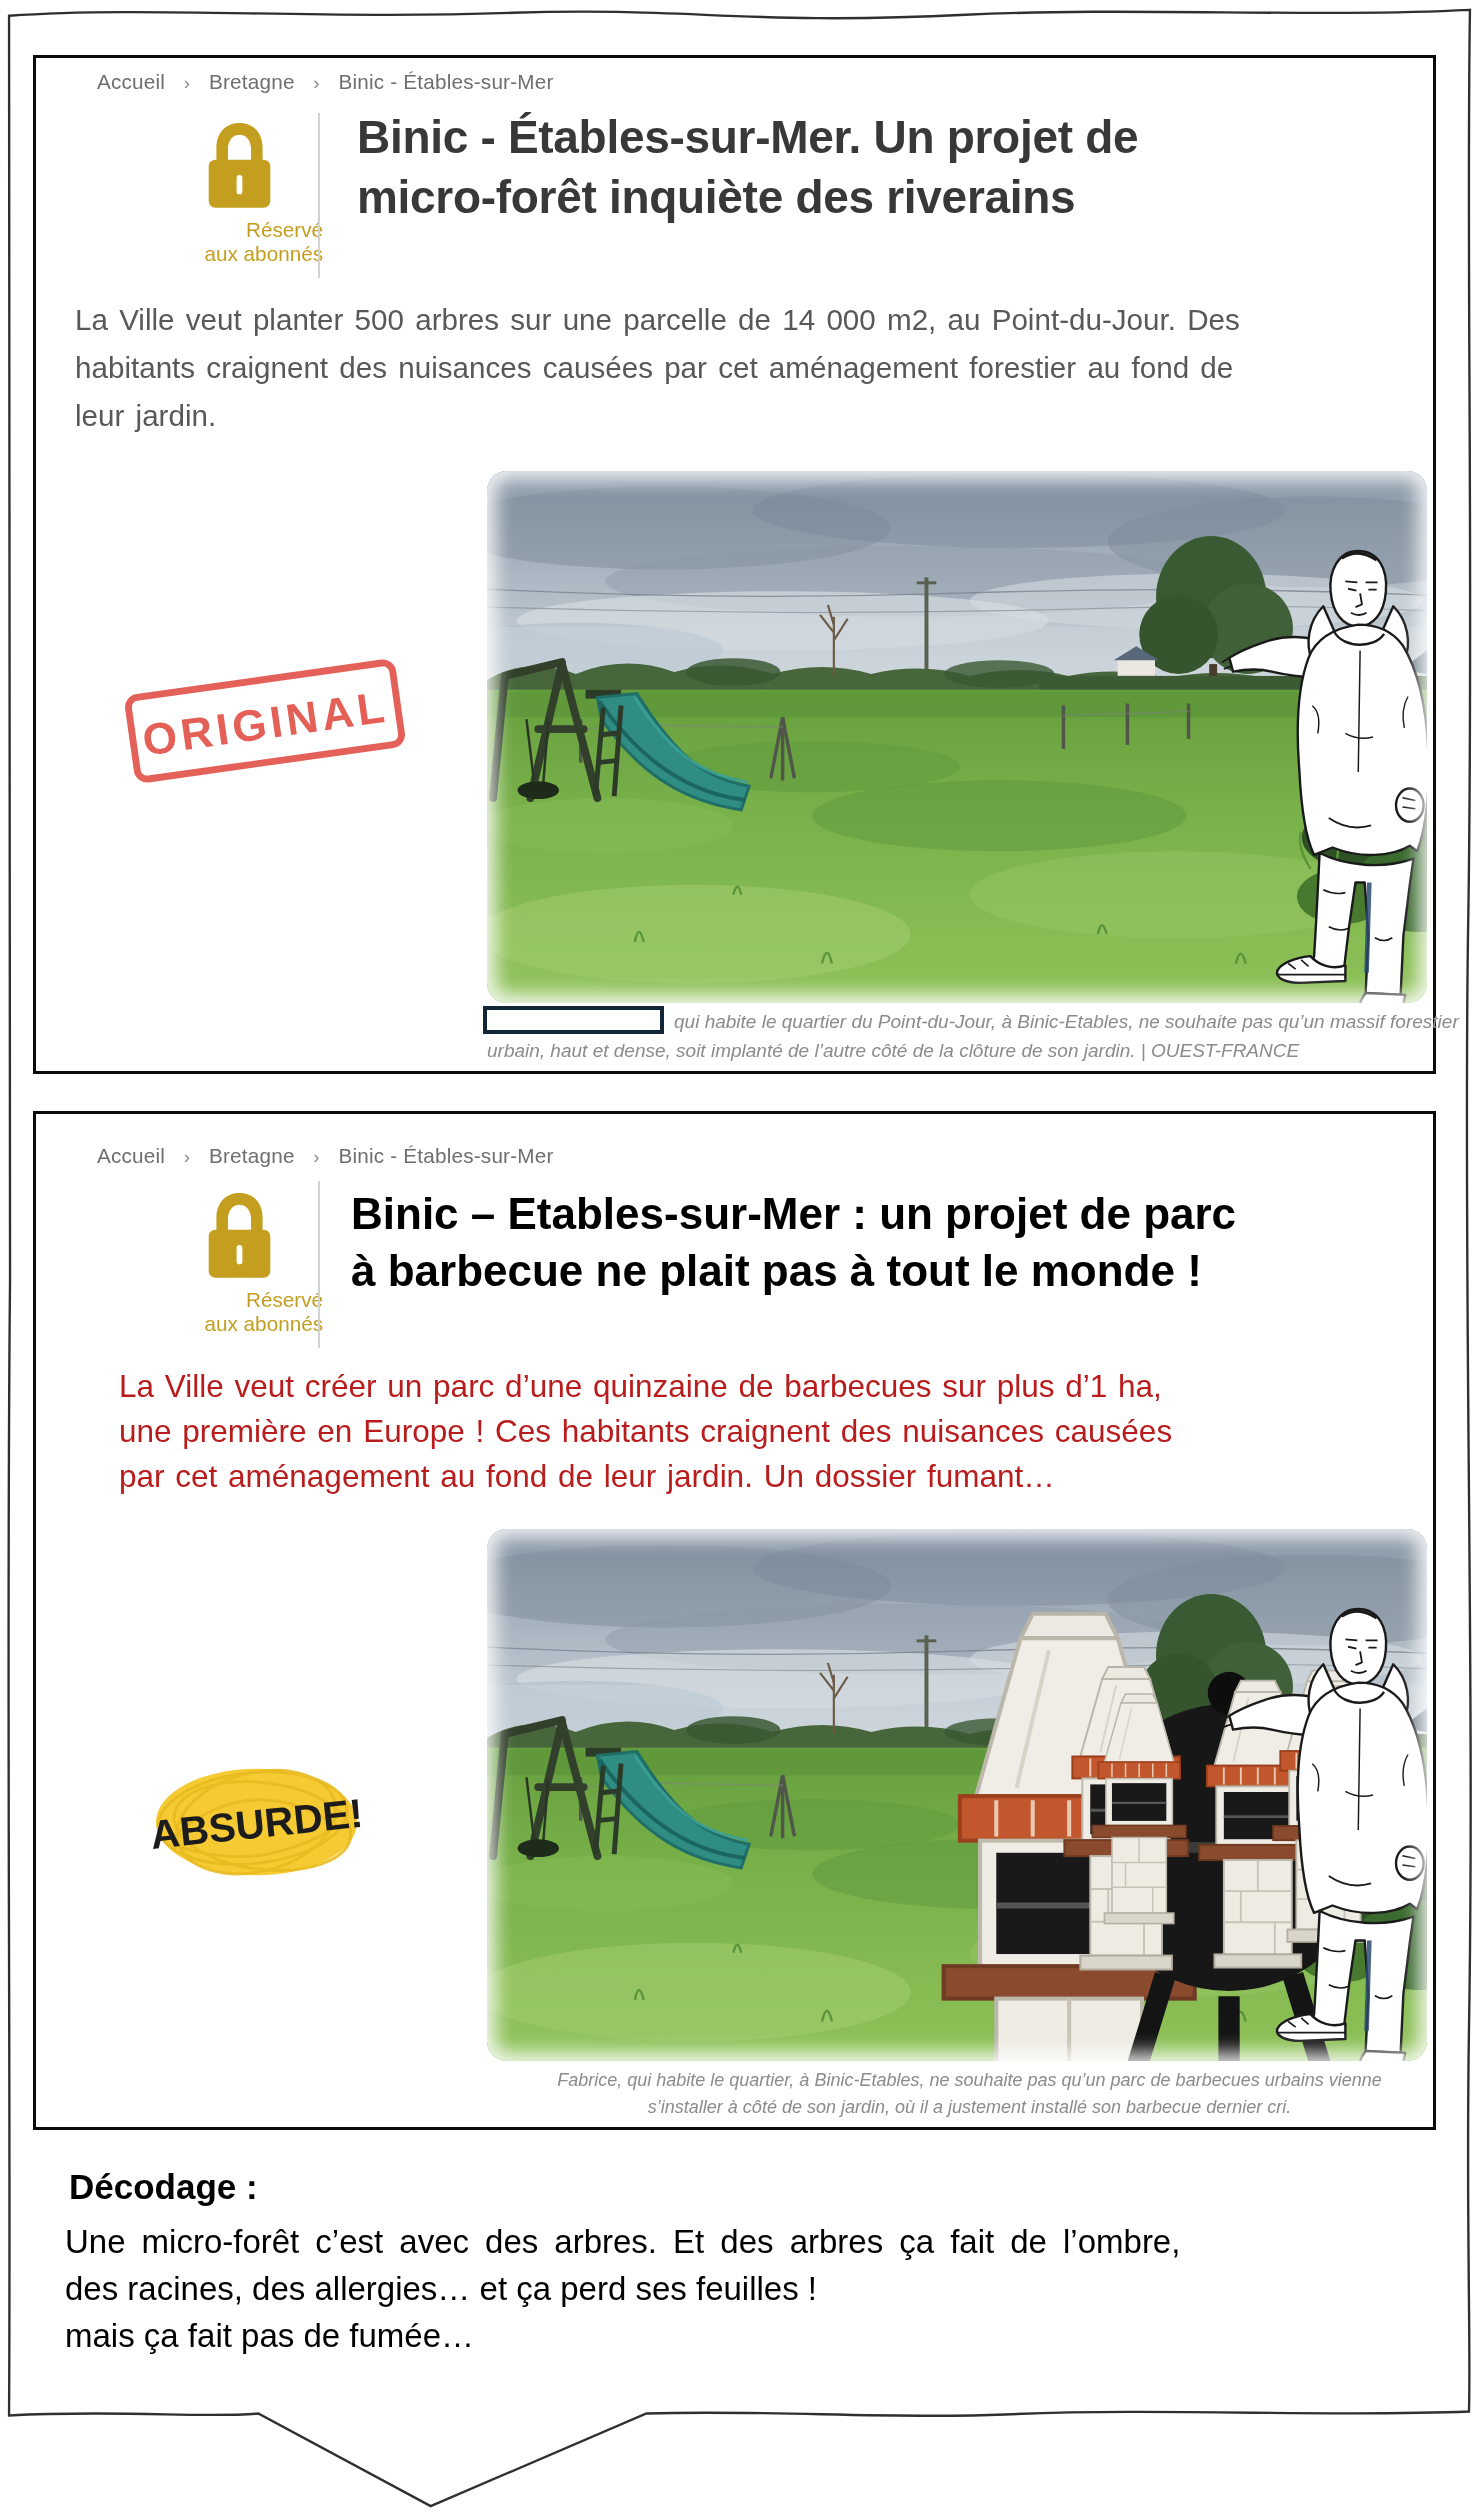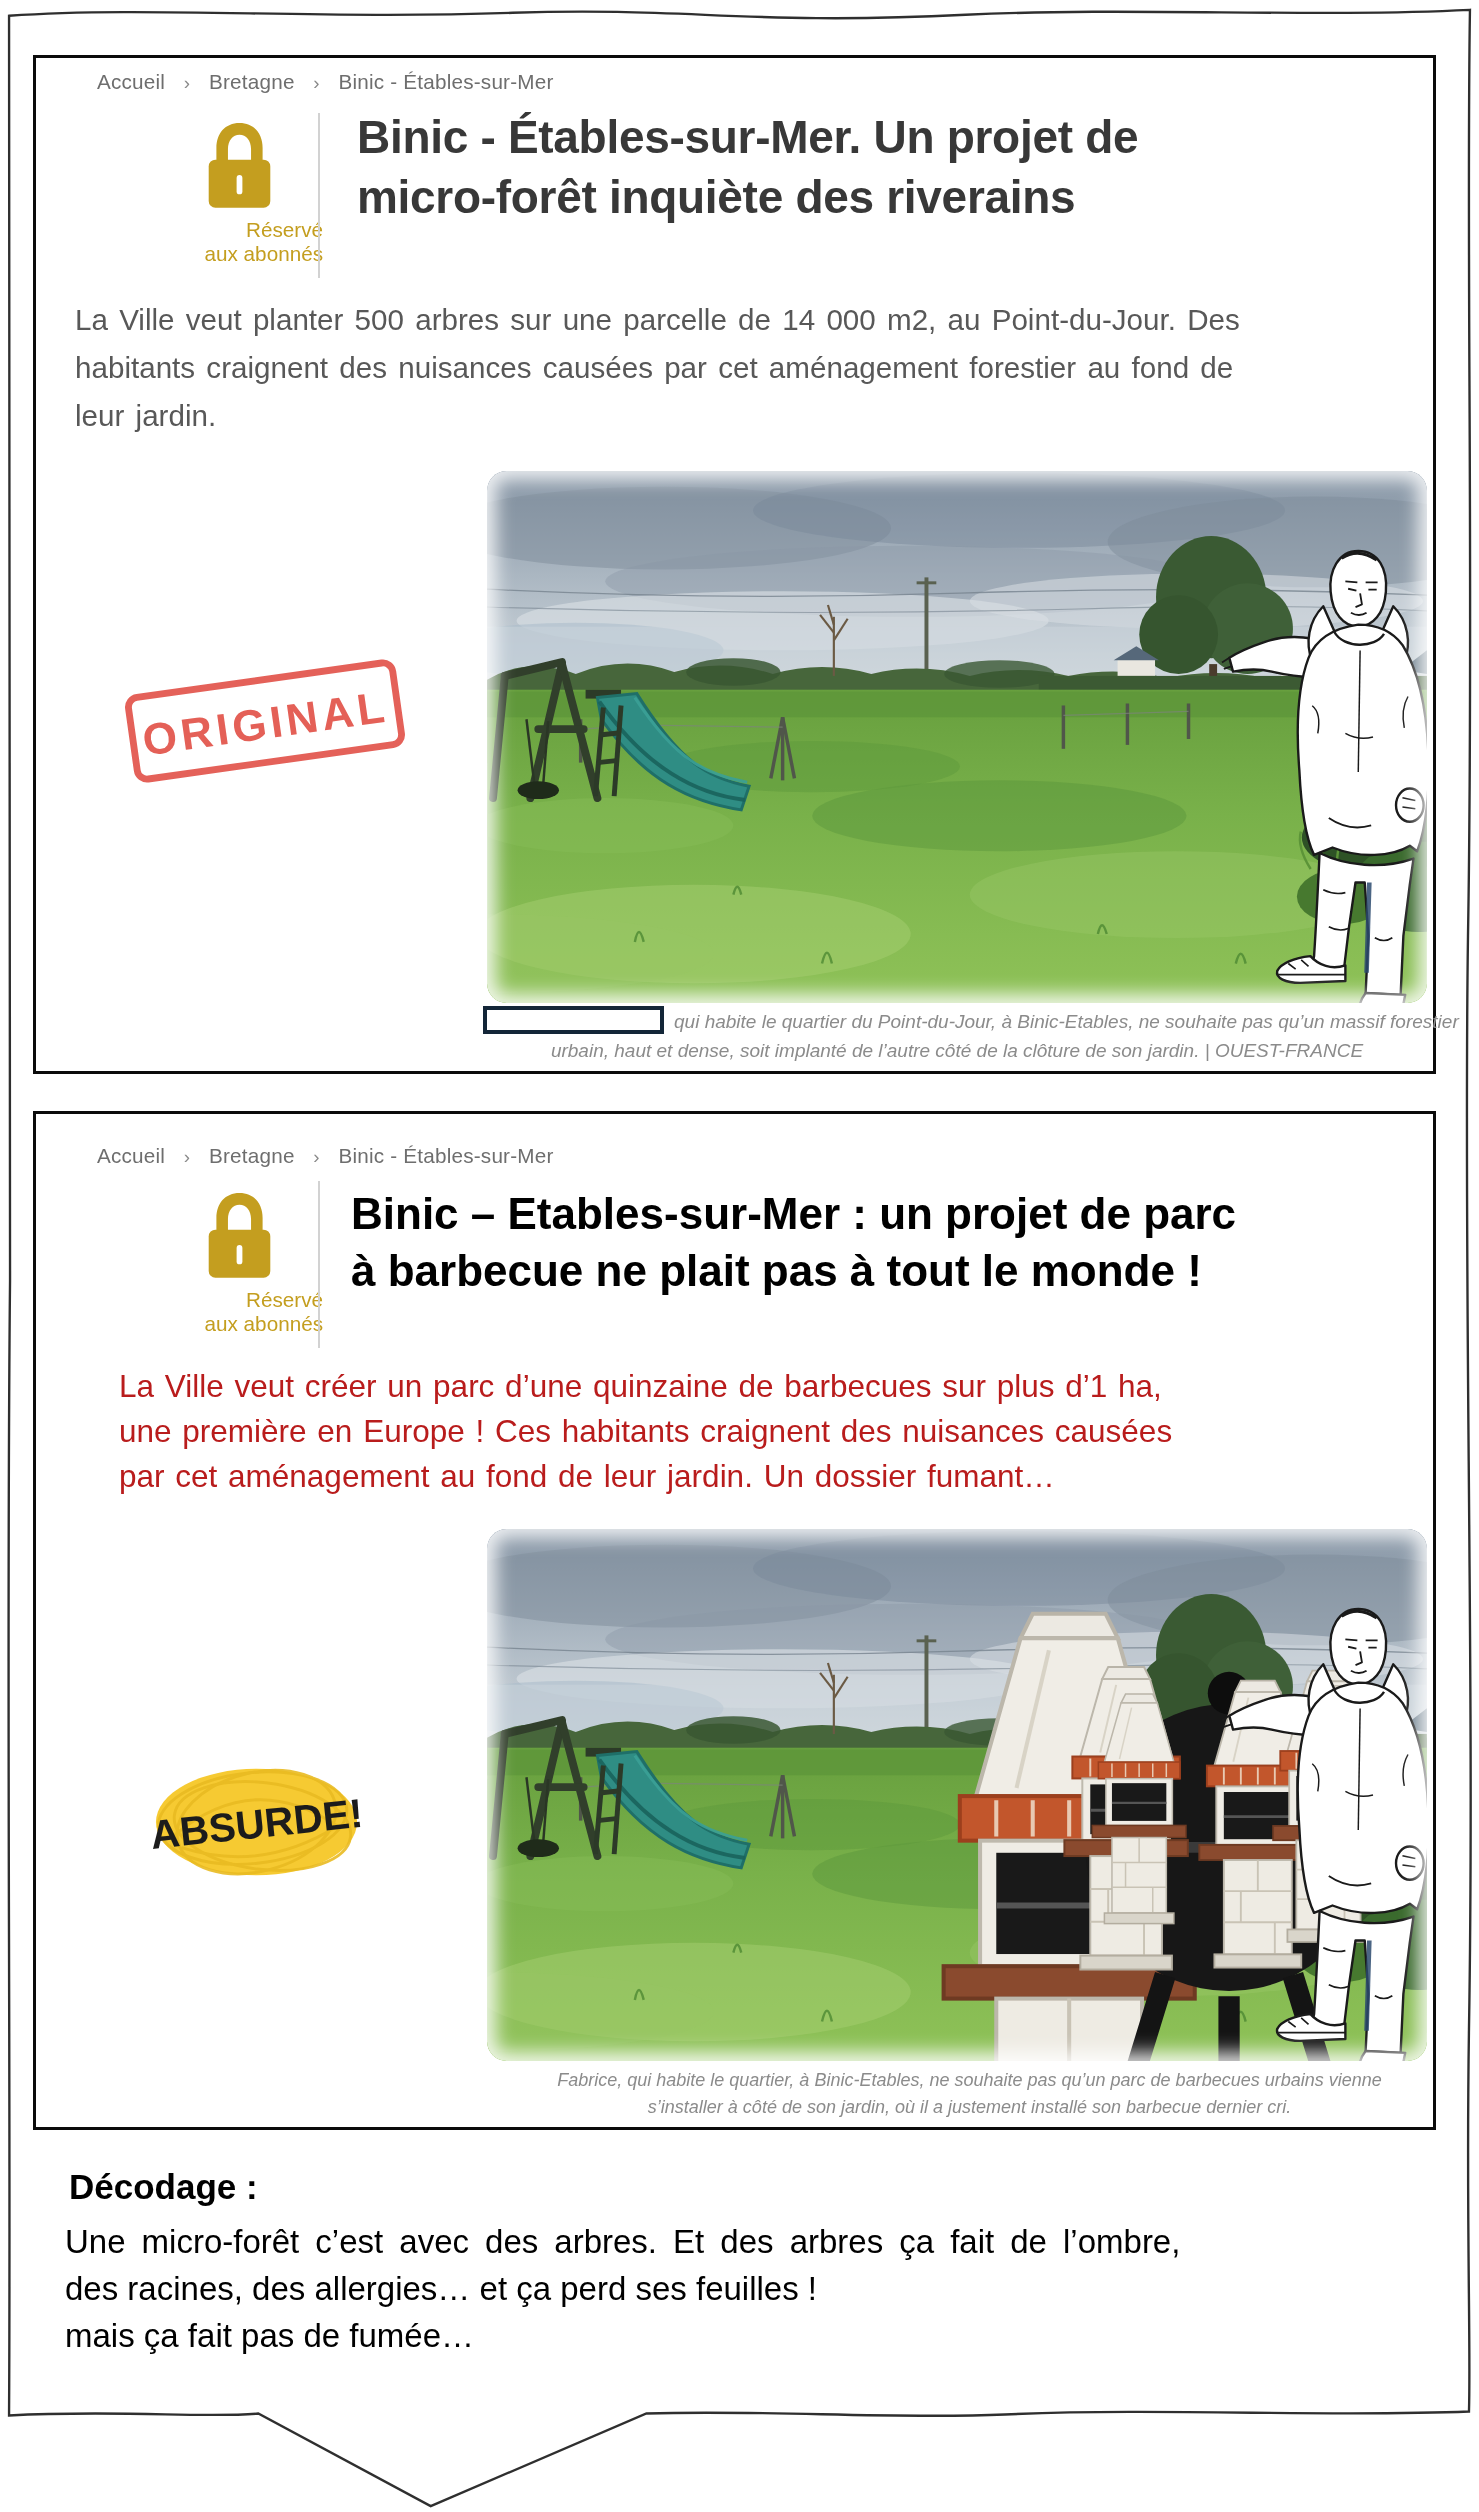--- a/index.html
+++ b/index.html
@@ -36,21 +36,21 @@
   .photo1 { top:471px; }
   .photo2 { top:1529px; }
   .photo::after { content:""; position:absolute; inset:0; border-radius:19.7px;
                   box-shadow:inset 0 0 17.7px 8.9px rgba(255,255,255,.85); pointer-events:none; }
 
   .stamp-wrap { position:absolute; left:124px; top:670px; width:282px; height:102px; transform:rotate(-8deg); }
   .badge-wrap { position:absolute; left:144px; top:1757px; width:229px; height:140px; }
 
   .caption { color:#8b8b8b;font-style:italic; }
   .cap1-line1 { position:absolute; left:674px; top:1011px; font-size:19px; }
-  .cap1-line2 { position:absolute; left:487px; top:1040px; width:940px; text-align:center; font-size:19px; }
+  .cap1-line2 { position:absolute; left:487px; top:1040px; width:940px; text-align:left; font-size:19px; }
   .redaction { position:absolute; left:483px; top:1006px; width:181px; height:27.6px;
                border:4.9px solid #132638; background:#fff; }
   .cap2 { position:absolute; left:480px; top:2067px; width:979px; text-align:center;
           font-size:18px; line-height:26.6px; }
 
   .deco-head { position:absolute; left:69px; top:2167px; font-size:35px; font-weight:bold; color:#000; }
   .deco-body { position:absolute; left:65px; top:2218px; font-size:33px; line-height:47px; color:#000; }
   .deco-body .wide { word-spacing:6.9px; }
 
   #svg-defs { position:absolute; width:0; height:0; overflow:hidden; }

